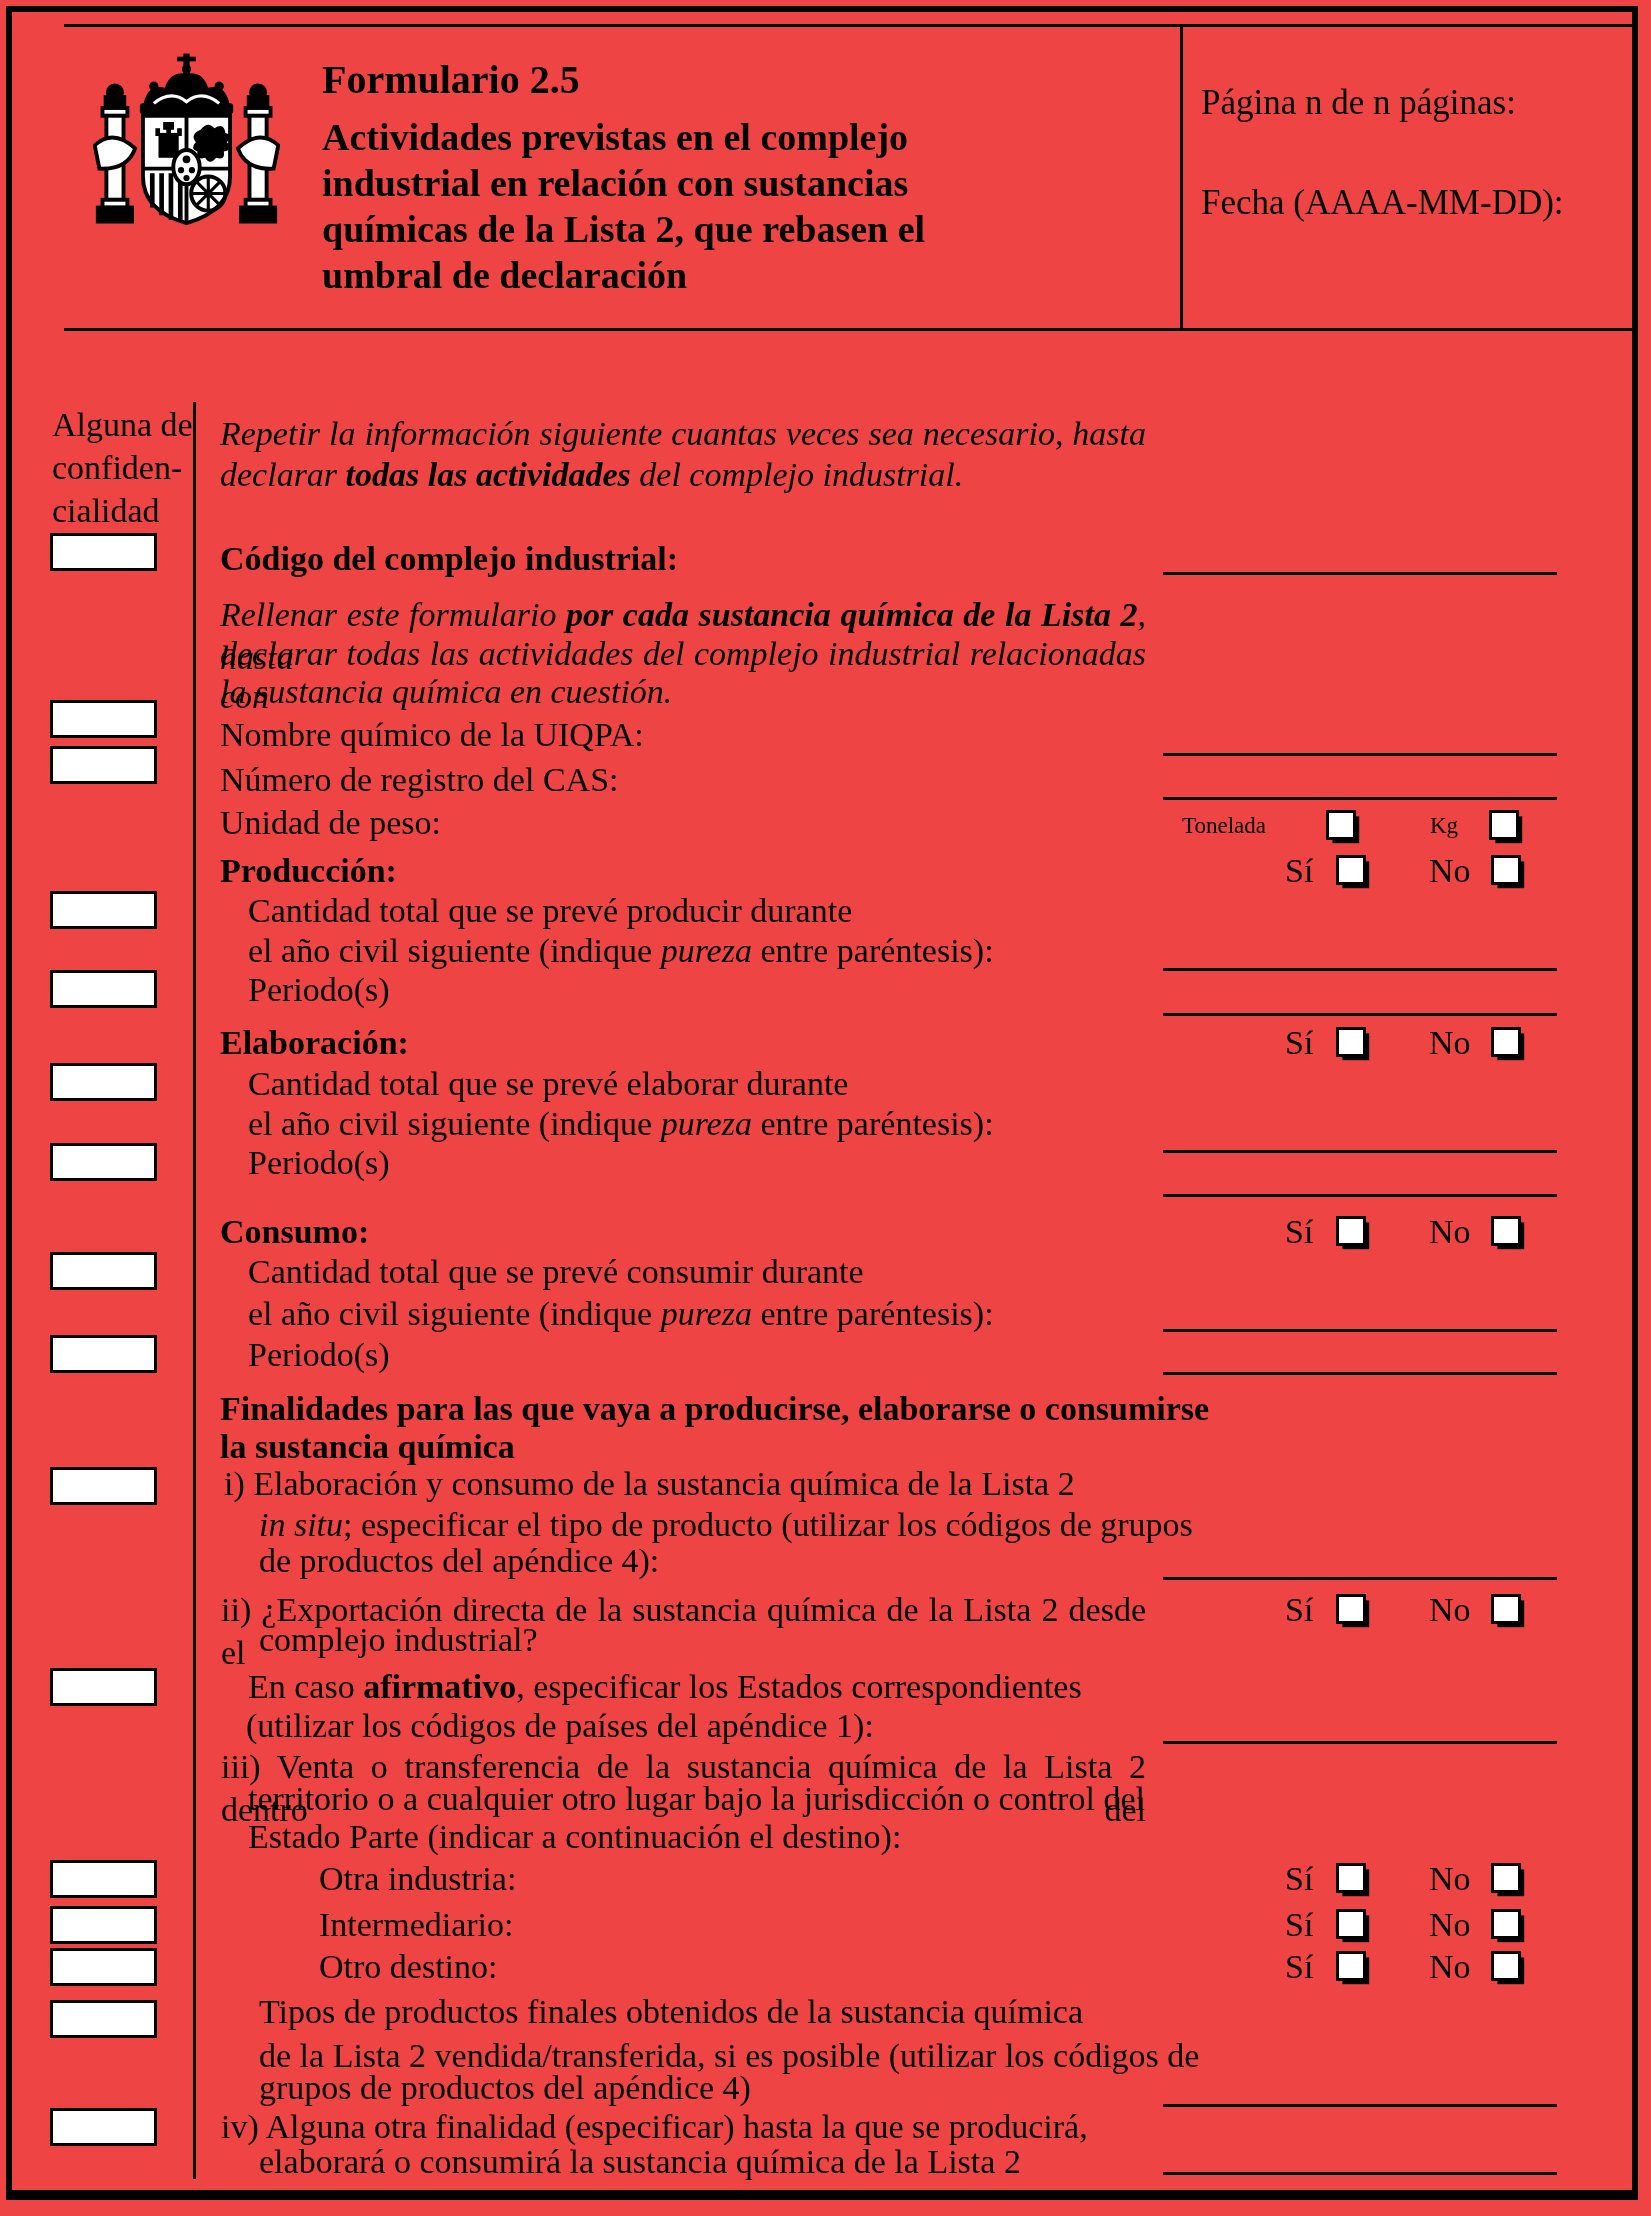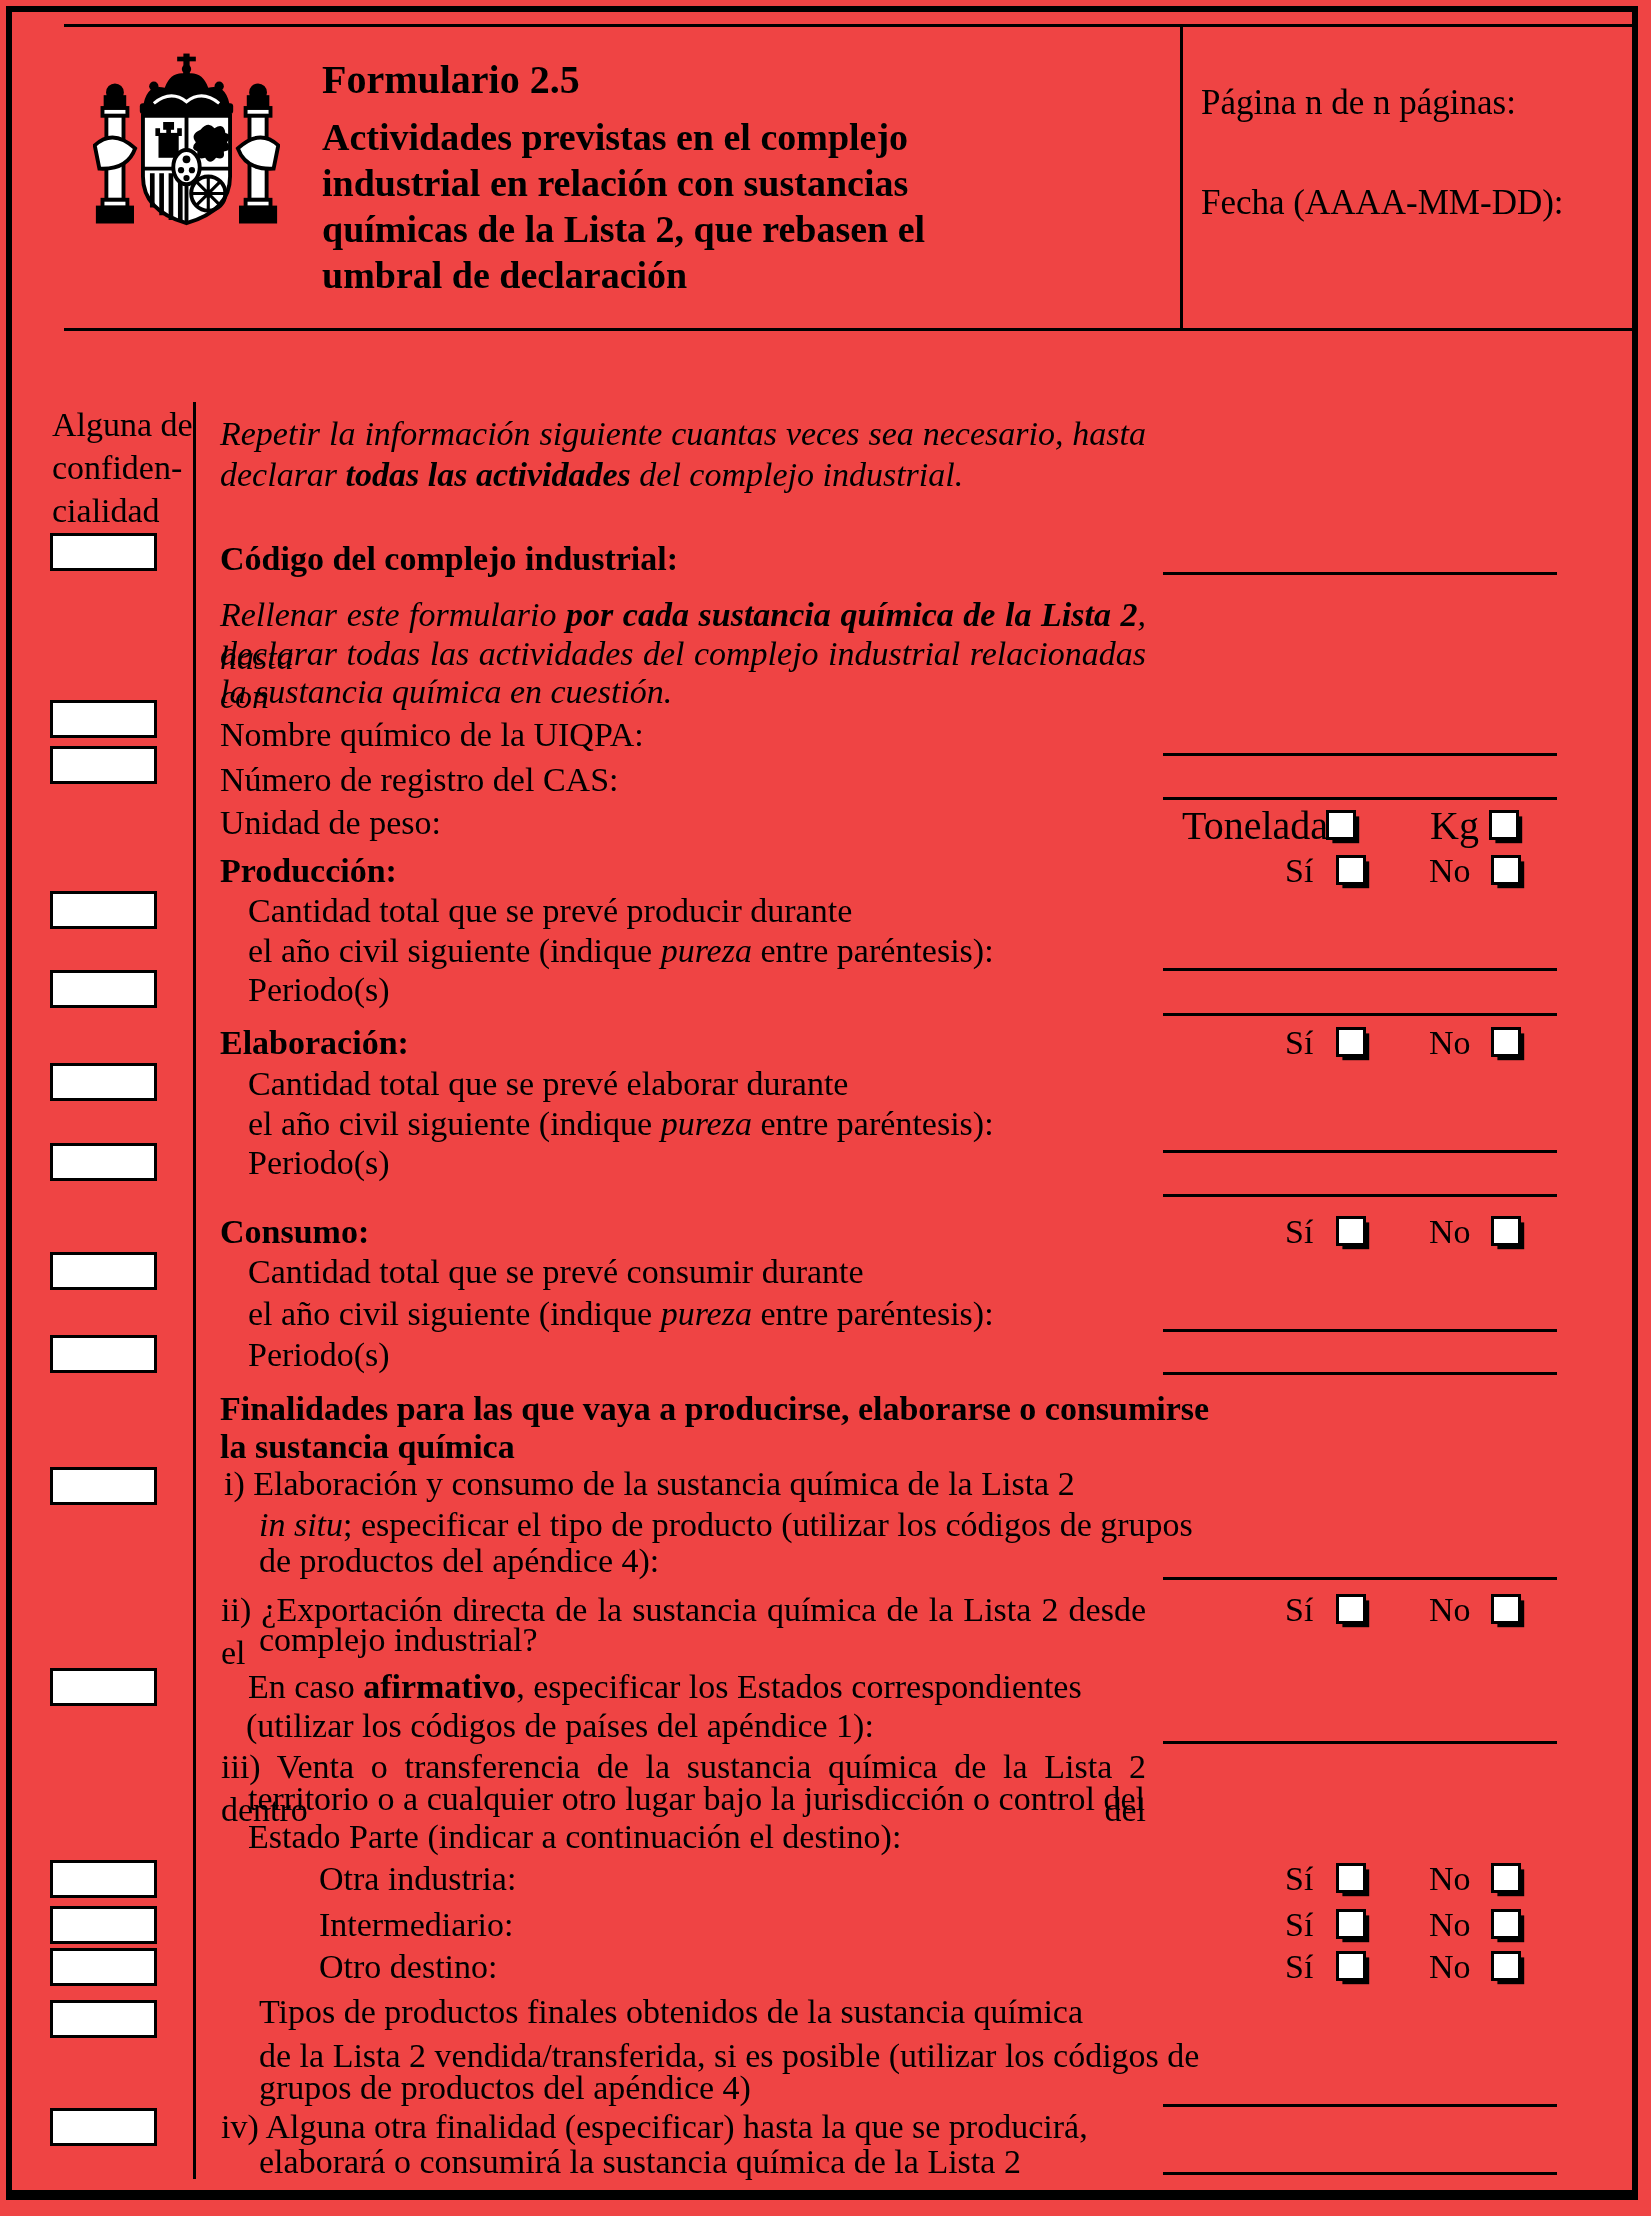--- a/index.html
+++ b/index.html
@@ -17,21 +17,21 @@
   .rs-b{font-weight:bold;}
   .rs-i{font-style:italic;}
   .ttl{position:absolute; font-weight:bold;}
   .mbox{position:absolute; left:50px; width:107px; height:38px;
     border:3.2px solid #000; box-sizing:border-box; background:#fff;}
   .ansl{position:absolute; left:1163px; width:394px; height:3.2px; background:#000;}
   .yn{position:absolute; left:1241px; top:0; width:271px; height:43px; font-size:34px;margin-left:44px;}
   .yn span.lbl{position:absolute; top:0; line-height:43px;}
   .cb{position:absolute; display:inline-block; width:24px; height:24px; top:5.6px;
     border:3.2px solid #000; background:#fff; box-shadow:4.8px 4.8px 0 -1.6px #000;}
-  .unit{position:absolute; left:1182px; width:351px; height:43px; font-size:40px;}
+  .unit{position:absolute; left:1182px; width:351px; height:43px; font-size:23px;}
   .sideline{position:absolute; left:52px; font-size:34px; line-height:43px;}
   .hdr-txt{position:absolute; font-size:35px; line-height:43px;}
 </style>
 </head>
 <body>
 
 <div class="page">
 
   <div class="pborder"></div>
 

